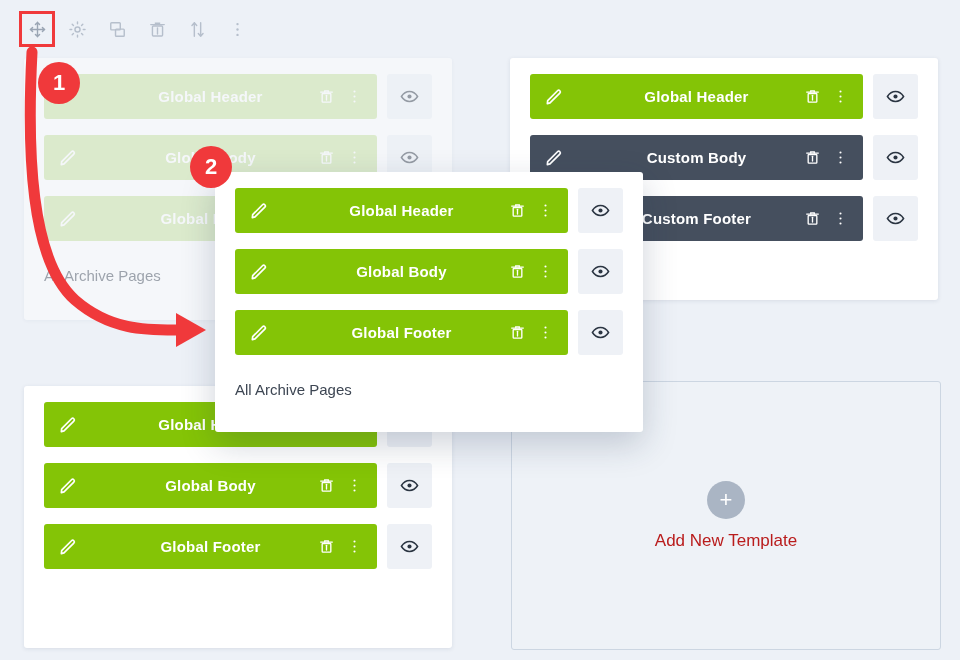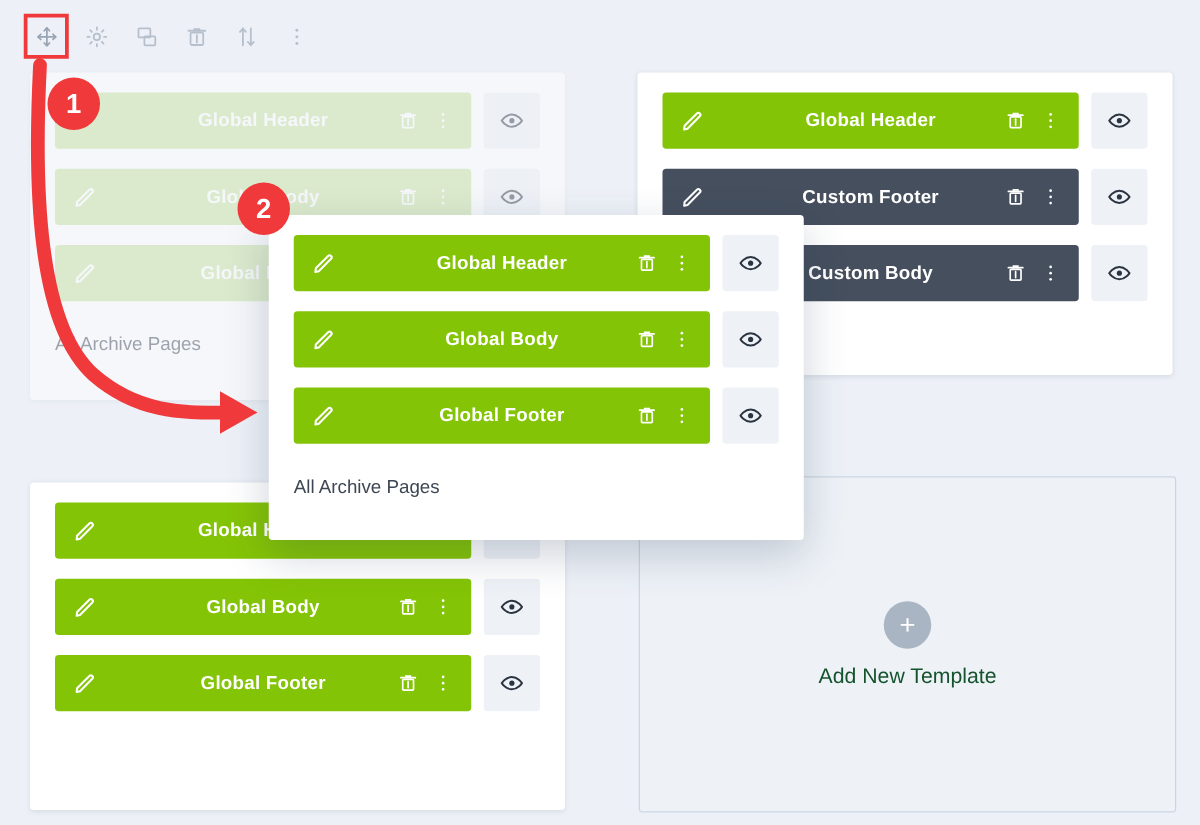--- a/index.html
+++ b/index.html
@@ -97,21 +97,21 @@
     align-items:center;justify-content:center;
   }
   .add-plus{
     width:38px;height:38px;border-radius:50%;
     background:#aab5c4;
     display:flex;align-items:center;justify-content:center;
     color:#fff;font-size:22px;line-height:1;font-weight:300;
     margin-bottom:12px;
   }
   .add-label{
-    font-size:17px;color:#14532d;
+    font-size:17px;color:#b91c1c;
   }
 
   
   .badge{
     position:absolute;
     width:42px;height:42px;border-radius:50%;
     background:#f0393b;color:#fff;
     display:flex;align-items:center;justify-content:center;
     font-size:22px;font-weight:bold;
     z-index:60;
@@ -315,55 +315,55 @@
         </div>
       </div>
 
       <div class="row">
         <div class="bar dark">
           <span class="pencil">
             <svg viewBox="0 0 24 24" width="20" height="20" fill="none" stroke="#fff" stroke-width="2" stroke-linecap="round" stroke-linejoin="round">
               <path d="M4 20l3.2-.9L19 7.3a2 2 0 0 0 0-2.8 2 2 0 0 0-2.8 0L4.4 16.4 4 20z"></path>
             </svg>
           </span>
+          <span class="bar-label">Custom Body</span>
+          <span class="bar-actions">
+            <span>
+              <svg viewBox="0 0 24 24" width="17" height="17" fill="none" stroke="#fff" stroke-width="1.9" stroke-linecap="round">
+                <path d="M3.8 5.8h16.4"></path>
+                  <path d="M9.5 5.8V4.1h5v1.7"></path>
+                <rect x="5.9" y="7.7" width="12.2" height="12.2" rx="1"></rect>
+                  <path d="M12 10.4v6.6"></path>
+              </svg>
+            </span>
+            <span>
+              <svg viewBox="0 0 24 24" width="17" height="17" fill="#fff">
+                <circle cx="12" cy="5" r="1.5"></circle>
+                  <circle cx="12" cy="12" r="1.5"></circle>
+                  <circle cx="12" cy="19" r="1.5"></circle>
+              </svg>
+            </span>
+          </span>
+        </div>
+        <div class="eye-btn">
+          <svg viewBox="0 0 24 24" width="19" height="19" fill="none" stroke="currentColor" stroke-width="1.9">
+            <path d="M1.8 12S5.8 5.8 12 5.8 22.2 12 22.2 12 18.2 18.2 12 18.2 1.8 12 1.8 12z"></path>
+            <circle cx="12" cy="12" r="2.6" fill="currentColor" stroke="none"></circle>
+          </svg>
+        </div>
+      </div>
+
+      <div class="row">
+        <div class="bar dark">
+          <span class="pencil">
+            <svg viewBox="0 0 24 24" width="20" height="20" fill="none" stroke="#fff" stroke-width="2" stroke-linecap="round" stroke-linejoin="round">
+              <path d="M4 20l3.2-.9L19 7.3a2 2 0 0 0 0-2.8 2 2 0 0 0-2.8 0L4.4 16.4 4 20z"></path>
+            </svg>
+          </span>
           <span class="bar-label">Custom Footer</span>
-          <span class="bar-actions">
-            <span>
-              <svg viewBox="0 0 24 24" width="17" height="17" fill="none" stroke="#fff" stroke-width="1.9" stroke-linecap="round">
-                <path d="M3.8 5.8h16.4"></path>
-                  <path d="M9.5 5.8V4.1h5v1.7"></path>
-                <rect x="5.9" y="7.7" width="12.2" height="12.2" rx="1"></rect>
-                  <path d="M12 10.4v6.6"></path>
-              </svg>
-            </span>
-            <span>
-              <svg viewBox="0 0 24 24" width="17" height="17" fill="#fff">
-                <circle cx="12" cy="5" r="1.5"></circle>
-                  <circle cx="12" cy="12" r="1.5"></circle>
-                  <circle cx="12" cy="19" r="1.5"></circle>
-              </svg>
-            </span>
-          </span>
-        </div>
-        <div class="eye-btn">
-          <svg viewBox="0 0 24 24" width="19" height="19" fill="none" stroke="currentColor" stroke-width="1.9">
-            <path d="M1.8 12S5.8 5.8 12 5.8 22.2 12 22.2 12 18.2 18.2 12 18.2 1.8 12 1.8 12z"></path>
-            <circle cx="12" cy="12" r="2.6" fill="currentColor" stroke="none"></circle>
-          </svg>
-        </div>
-      </div>
-
-      <div class="row">
-        <div class="bar dark">
-          <span class="pencil">
-            <svg viewBox="0 0 24 24" width="20" height="20" fill="none" stroke="#fff" stroke-width="2" stroke-linecap="round" stroke-linejoin="round">
-              <path d="M4 20l3.2-.9L19 7.3a2 2 0 0 0 0-2.8 2 2 0 0 0-2.8 0L4.4 16.4 4 20z"></path>
-            </svg>
-          </span>
-          <span class="bar-label">Custom Body</span>
           <span class="bar-actions">
             <span>
               <svg viewBox="0 0 24 24" width="17" height="17" fill="none" stroke="#fff" stroke-width="1.9" stroke-linecap="round">
                 <path d="M3.8 5.8h16.4"></path>
                   <path d="M9.5 5.8V4.1h5v1.7"></path>
                 <rect x="5.9" y="7.7" width="12.2" height="12.2" rx="1"></rect>
                   <path d="M12 10.4v6.6"></path>
               </svg>
             </span>
             <span>

